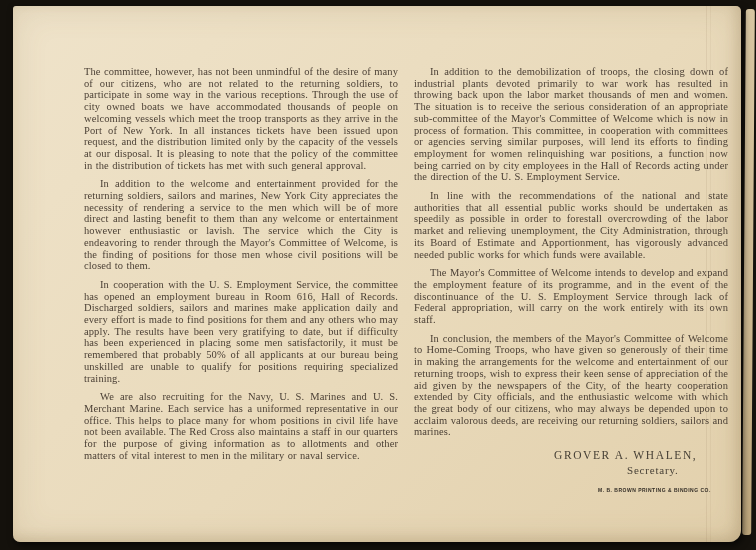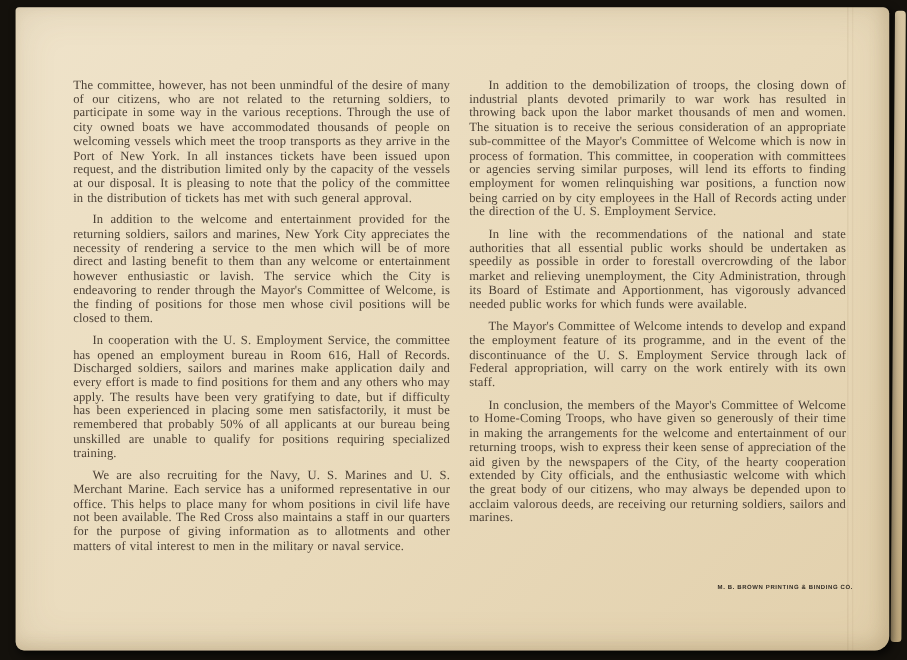--- a/index.html
+++ b/index.html
@@ -42,21 +42,21 @@
     position: absolute;
     top: 0;
     width: 1px;
     height: 100%;
     background: rgba(118, 92, 55, 0.10);
   }
   .crease.c1 { right: 34px; }
   .crease.c2 { right: 30px; background: rgba(118, 92, 55, 0.06); }
   .columns {
     position: absolute;
-    left: 48px;
+    left: 71px;
     top: 60px;
     width: 644px;
     display: flex;
     gap: 16px;
   }
   .col {
     width: 314px;
   }
   .col p {
     margin: 0 0 7px 0;
@@ -115,17 +115,21 @@
       <p>In addition to the welcome and entertainment provided for the returning soldiers, sailors and marines, New York City appreciates the necessity of rendering a service to the men which will be of more direct and lasting benefit to them than any welcome or entertainment however enthusiastic or lavish.  The service which the City is endeavoring to render through the Mayor's Committee of Welcome, is the finding of positions for those men whose civil positions will be closed to them.</p>
       <p>In cooperation with the U. S. Employment Service, the committee has opened an employment bureau in Room 616, Hall of Records. Discharged soldiers, sailors and marines make application daily and every effort is made to find positions for them and any others who may apply.  The results have been very gratifying to date, but if difficulty has been experienced in placing some men satisfactorily, it must be remembered that probably 50% of all applicants at our bureau being unskilled are unable to qualify for positions requiring specialized training.</p>
       <p>We are also recruiting for the Navy, U. S. Marines and U. S. Merchant Marine.  Each service has a uniformed representative in our office.  This helps to place many for whom positions in civil life have not been available.  The Red Cross also maintains a staff in our quarters for the purpose of giving information as to allotments and other matters of vital interest to men in the military or naval service.</p>
     </div>
     <div class="col">
       <p>In addition to the demobilization of troops, the closing down of industrial plants devoted primarily to war work has resulted in throwing back upon the labor market thousands of men and women. The situation is to receive the serious consideration of an appropriate sub-committee of the Mayor's Committee of Welcome which is now in process of formation.  This committee, in cooperation with committees or agencies serving similar purposes, will lend its efforts to finding employment for women relinquishing war positions, a function now being carried on by city employees in the Hall of Records acting under the direction of the U. S. Employment Service.</p>
       <p>In line with the recommendations of the national and state authorities that all essential public works should be undertaken as speedily as possible in order to forestall overcrowding of the labor market and relieving unemployment, the City Administration, through its Board of Estimate and Apportionment, has vigorously advanced needed public works for which funds were available.</p>
       <p>The Mayor's Committee of Welcome intends to develop and expand the employment feature of its programme, and in the event of the discontinuance of the U. S. Employment Service through lack of Federal appropriation, will carry on the work entirely with its own staff.</p>
       <p>In conclusion, the members of the Mayor's Committee of Welcome to Home-Coming Troops, who have given so generously of their time in making the arrangements for the welcome and entertainment of our returning troops, wish to express their keen sense of appreciation of the aid given by the newspapers of the City, of the hearty cooperation extended by City officials, and the enthusiastic welcome with which the great body of our citizens, who may always be depended upon to acclaim valorous deeds, are receiving our returning soldiers, sailors and marines.</p>
 
+      <div class="signature">
+        <div class="sig-name">GROVER A. WHALEN,</div>
+        <div class="sig-title">Secretary.</div>
+      </div>
     </div>
   </div>
 
   <div class="printer-imprint">M. B. BROWN PRINTING &amp; BINDING CO.</div>
 </div>
 
 </body></html>

